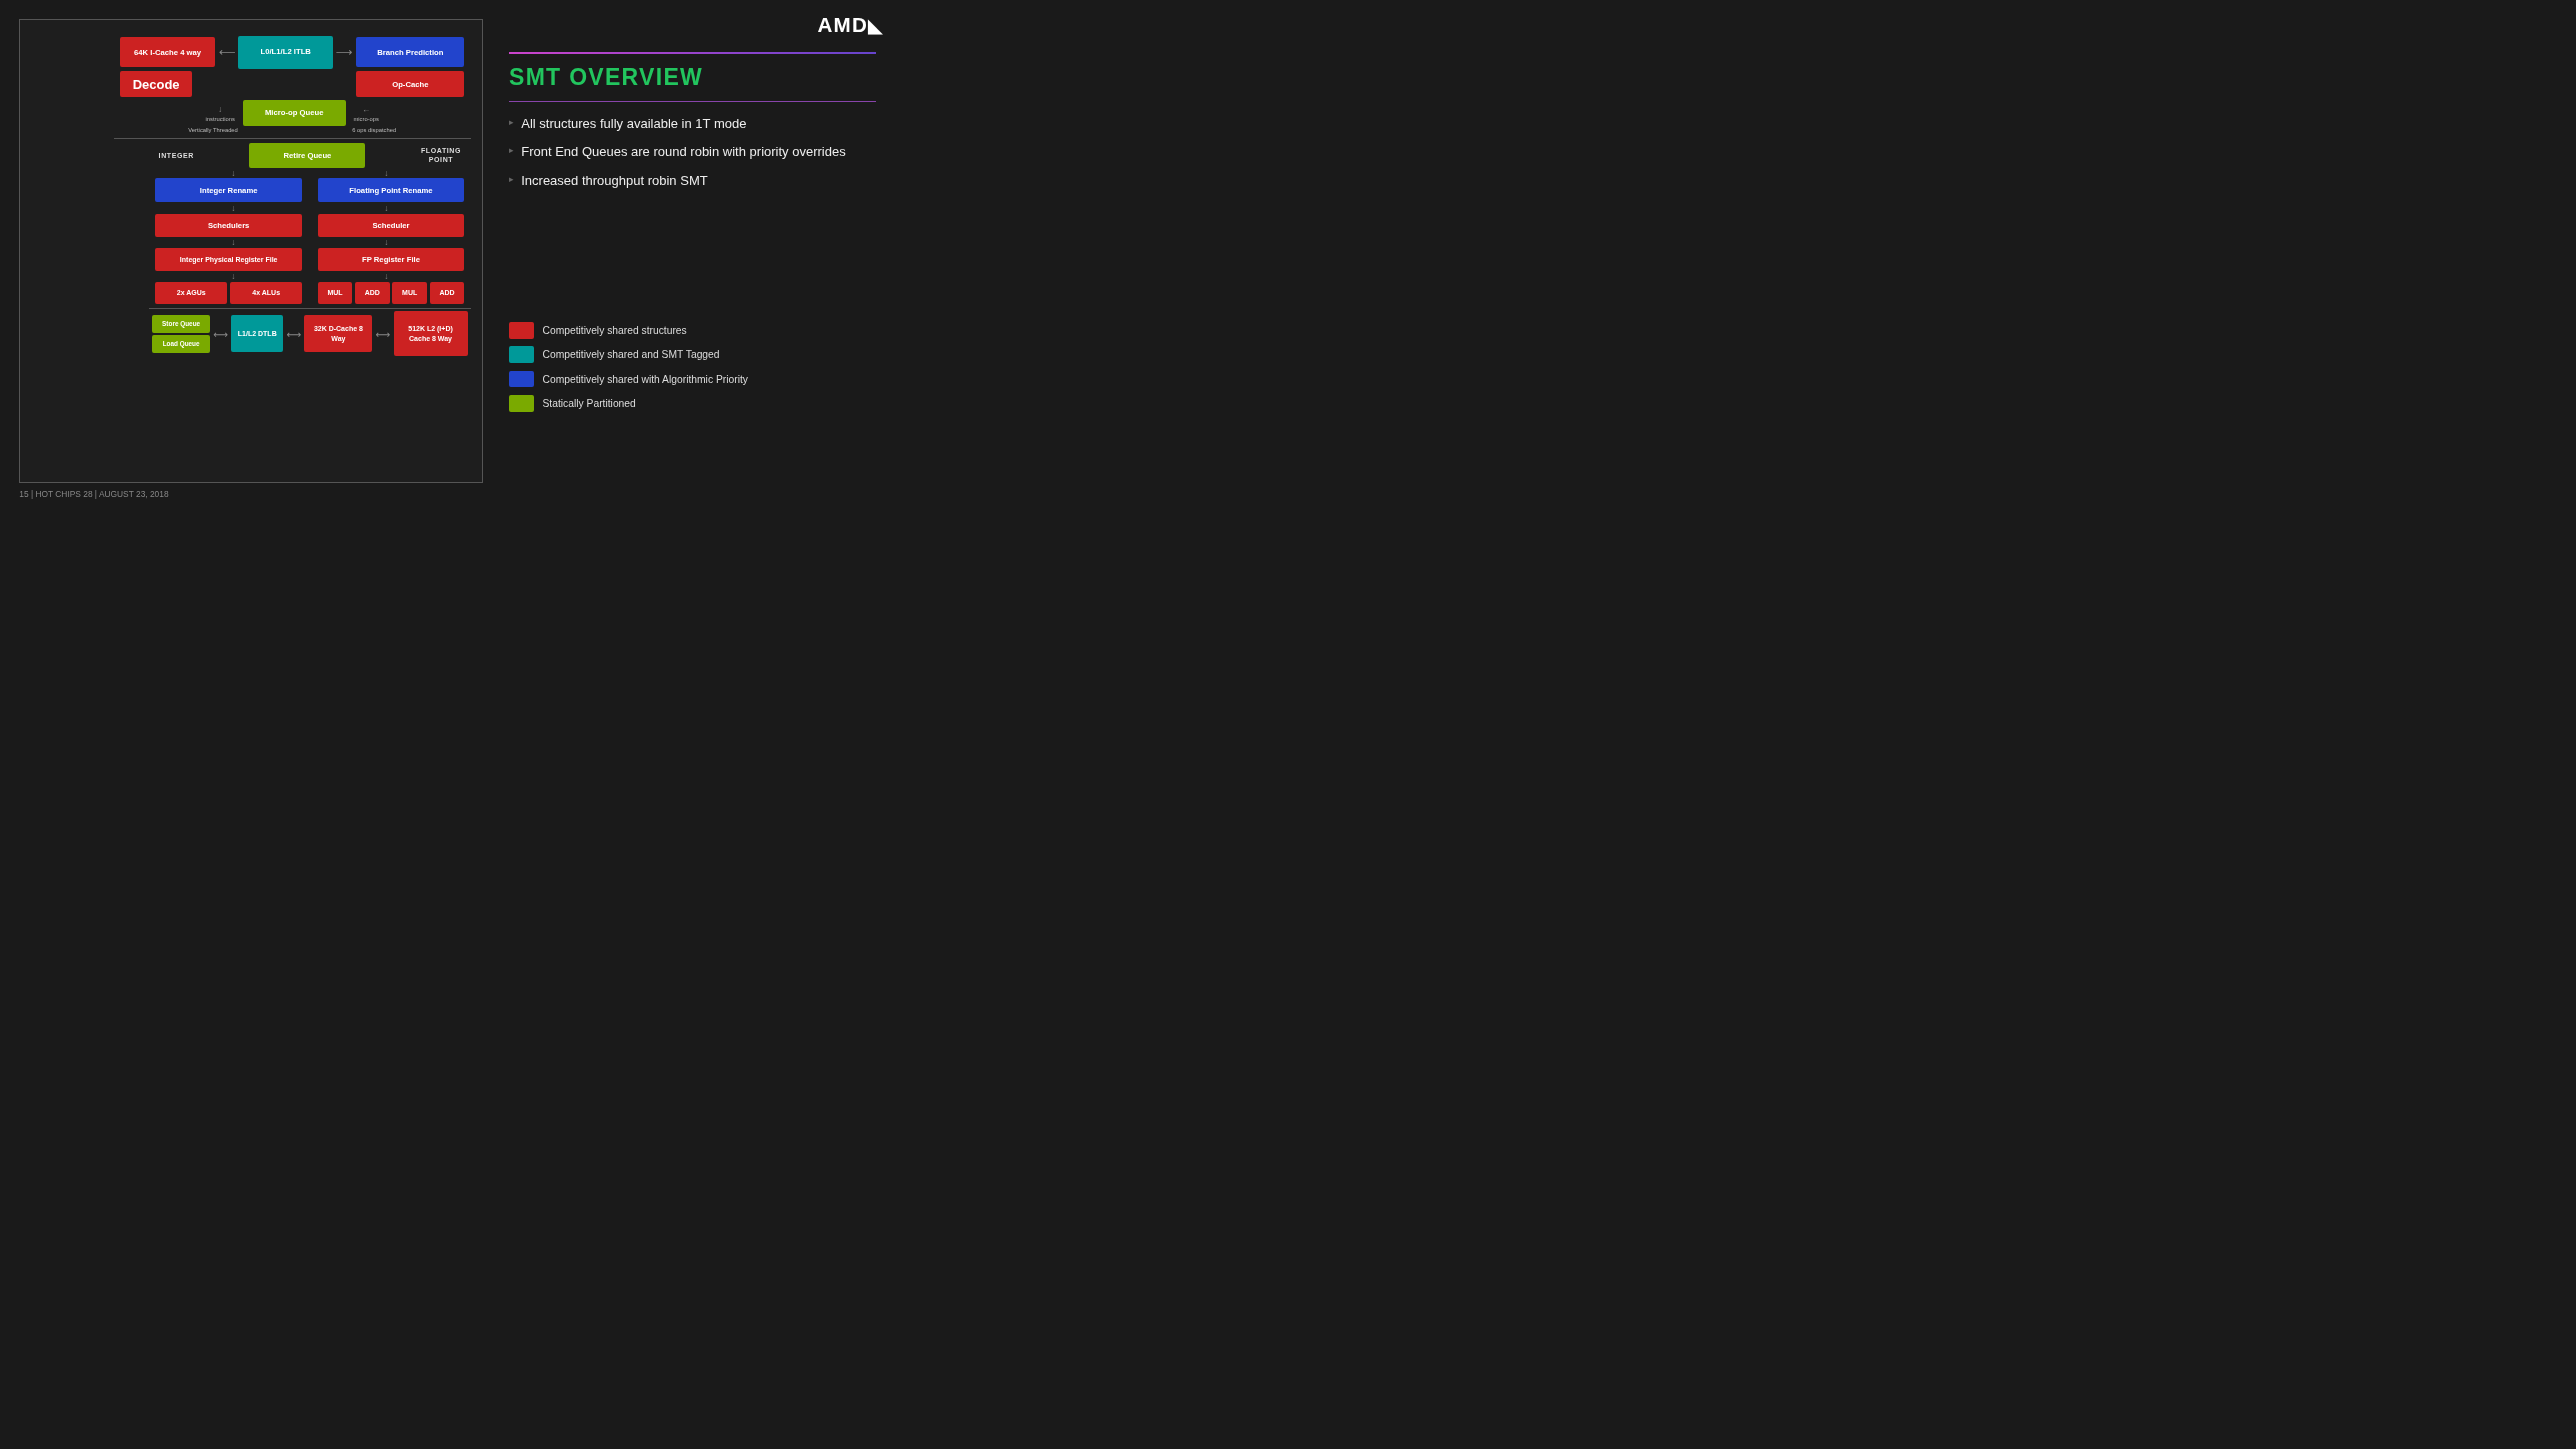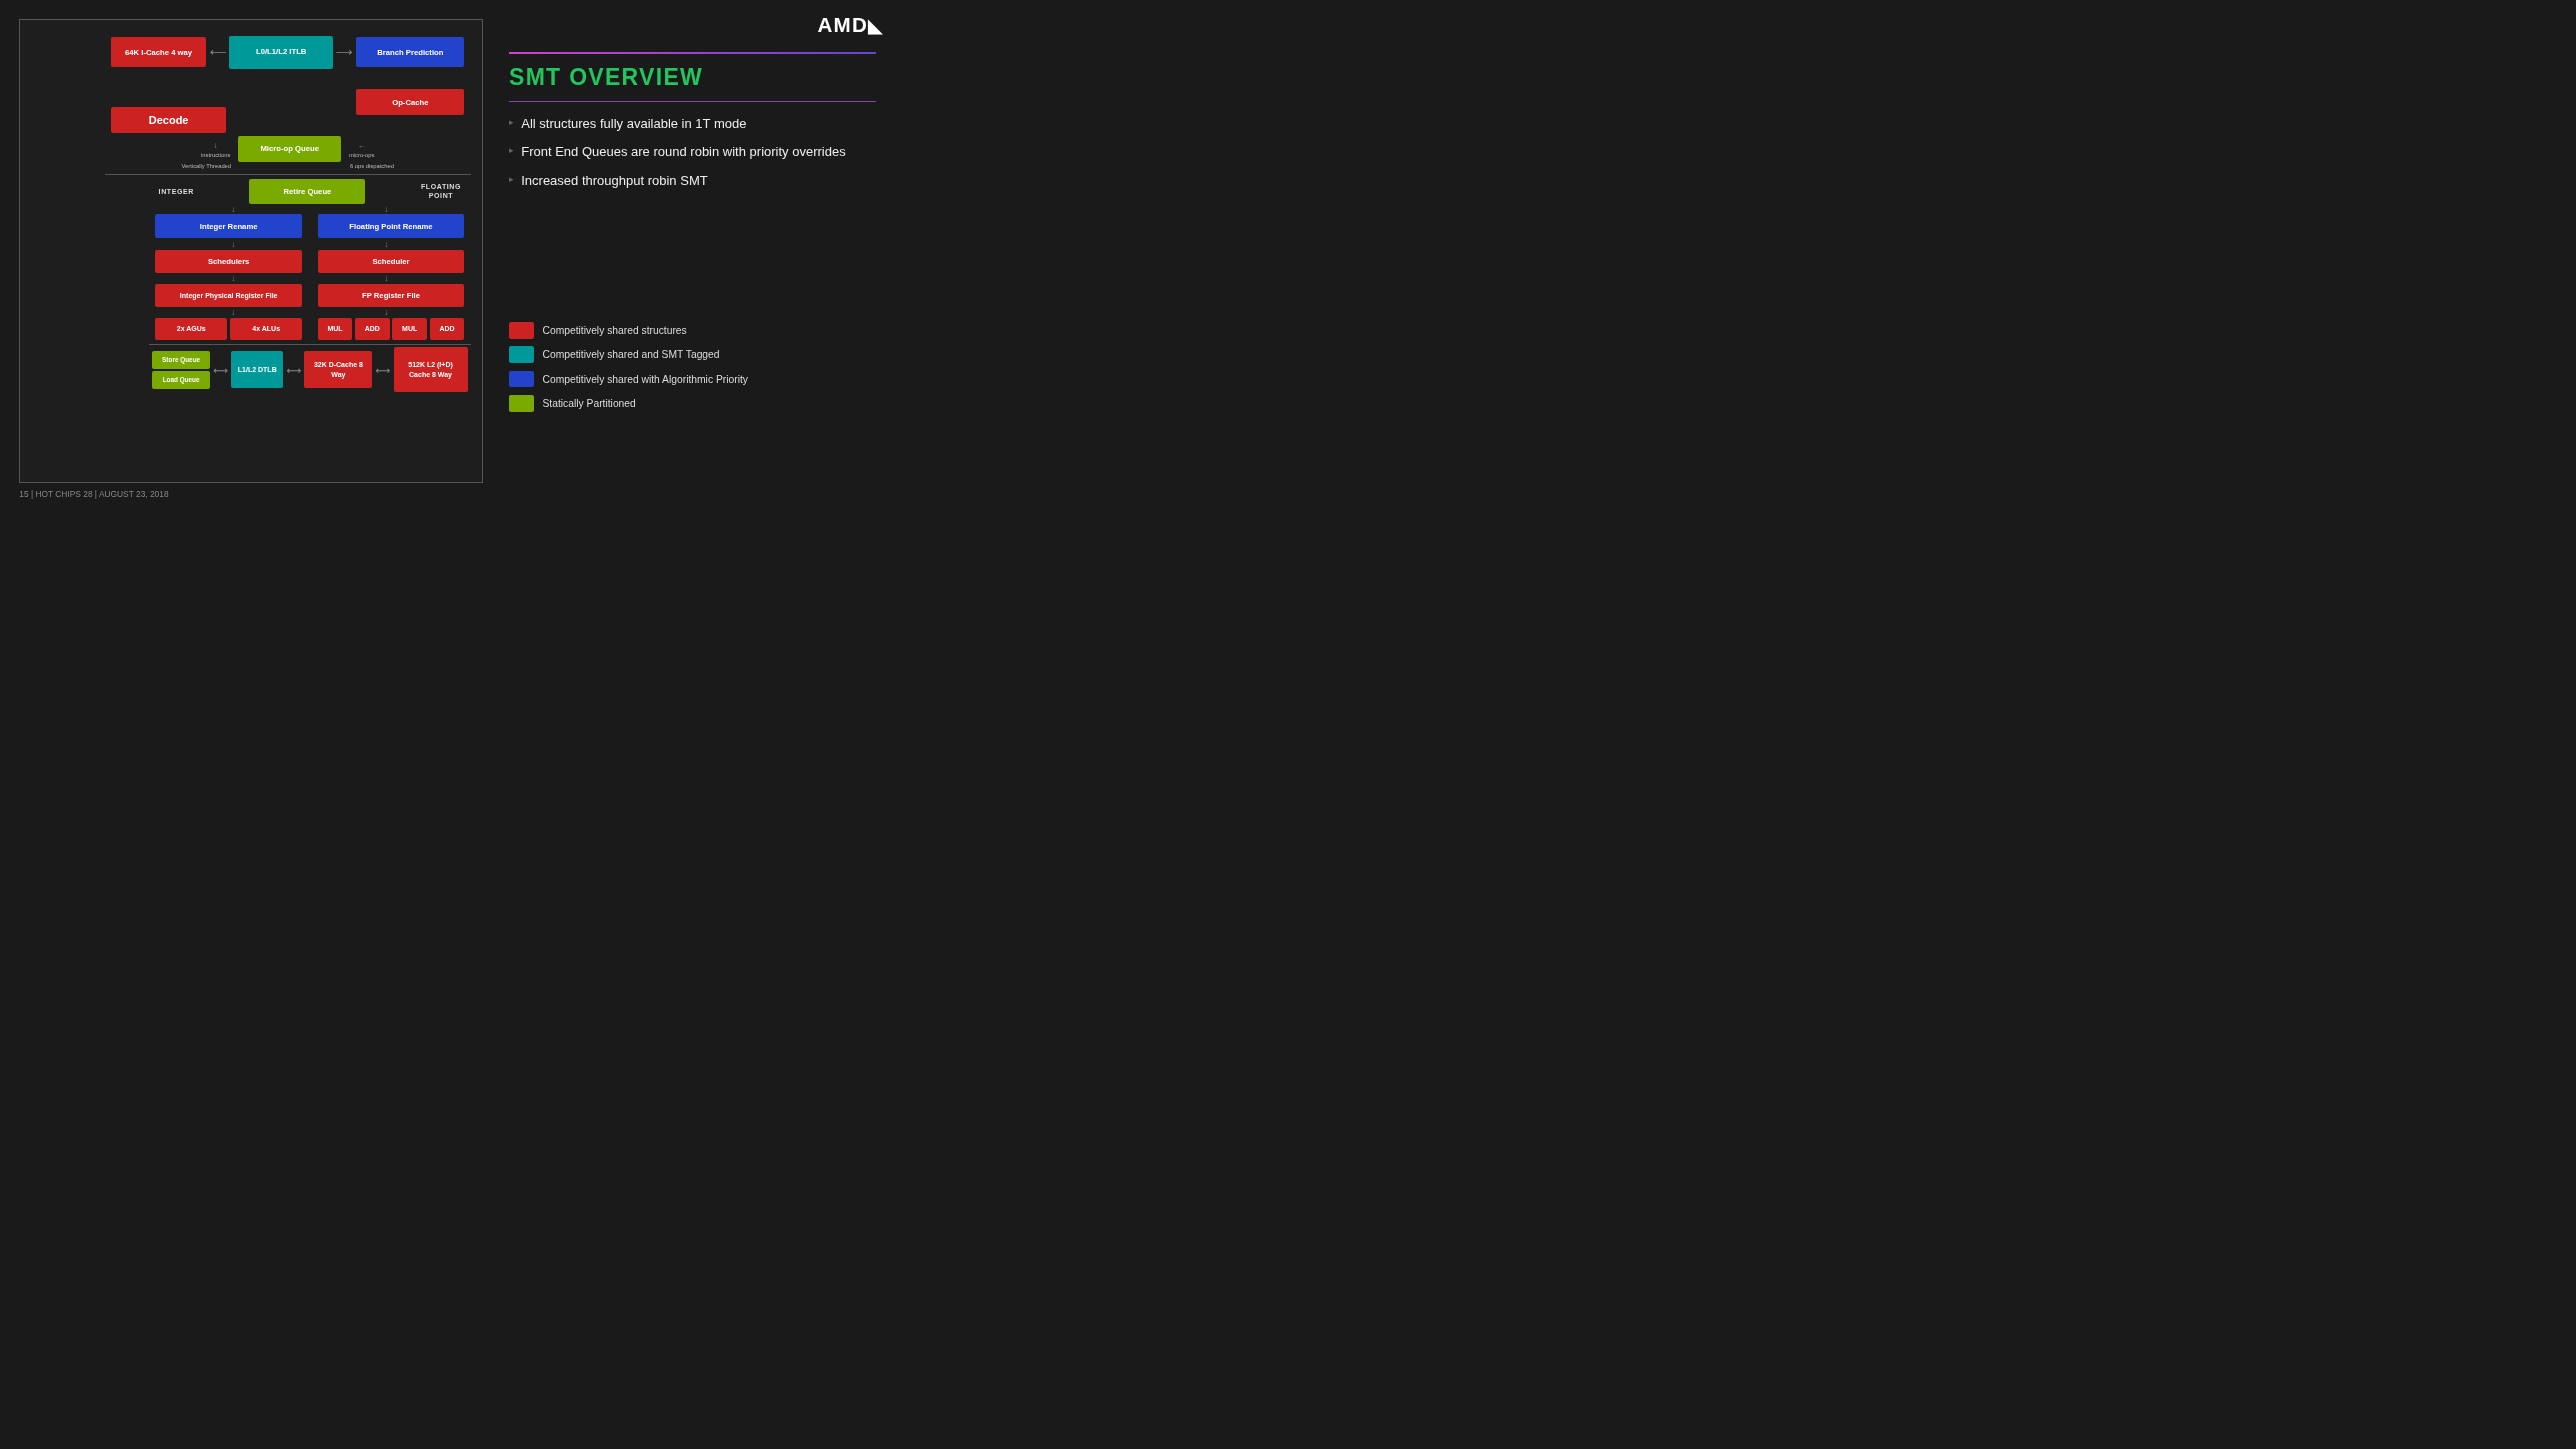--- a/index.html
+++ b/index.html
@@ -263,29 +263,29 @@
 
 <div class="diagram-container">
   <div class="diag-flex">
 
     <div class="top-section">
 
       <div class="row-flex" style="justify-content: space-between; padding: 3.9px 6.4px 1.3px 6.4px;">
         <div class="box-red" style="width:95px;height:30px;font-size:7.7px;">64K I-Cache 4 way</div>
         <div class="row-flex" style="gap:2.6px;">
           <div style="color:#888;font-size:11.6px;">⟵</div>
-          <div class="box-teal" style="width:104px;height:33px;font-size:7.7px;line-height:1.3;">L0/L1/L2
+          <div class="box-teal" style="width:95px;height:33px;font-size:7.7px;line-height:1.3;">L0/L1/L2
 ITLB</div>
           <div style="color:#888;font-size:11.6px;">⟶</div>
         </div>
         <div class="box-blue" style="width:108px;height:30px;font-size:7.7px;">Branch Prediction</div>
       </div>
 
       <div class="row-flex" style="justify-content: space-between; padding: 1.3px 6.4px;">
-        <div class="box-red" style="width:115px;height:26px;font-size:11px;margin-top:36px;">Decode</div>
+        <div class="box-red" style="width:72px;height:26px;font-size:13px;">Decode</div>
         <div style="flex:1;"></div>
         <div class="box-red" style="width:108px;height:26px;font-size:7.7px;">Op-Cache</div>
       </div>
 
       <div style="display:flex; align-items:center; justify-content:center; padding: 1.3px 6.4px; gap:5.2px; position:relative;">
         <div class="col-flex" style="align-items:center; margin-right:2.6px;">
           <div style="color:#888;font-size:8.4px;">↓</div>
           <div class="label-txt">instructions</div>
         </div>
         <div class="microop-box">Micro-op Queue</div>

